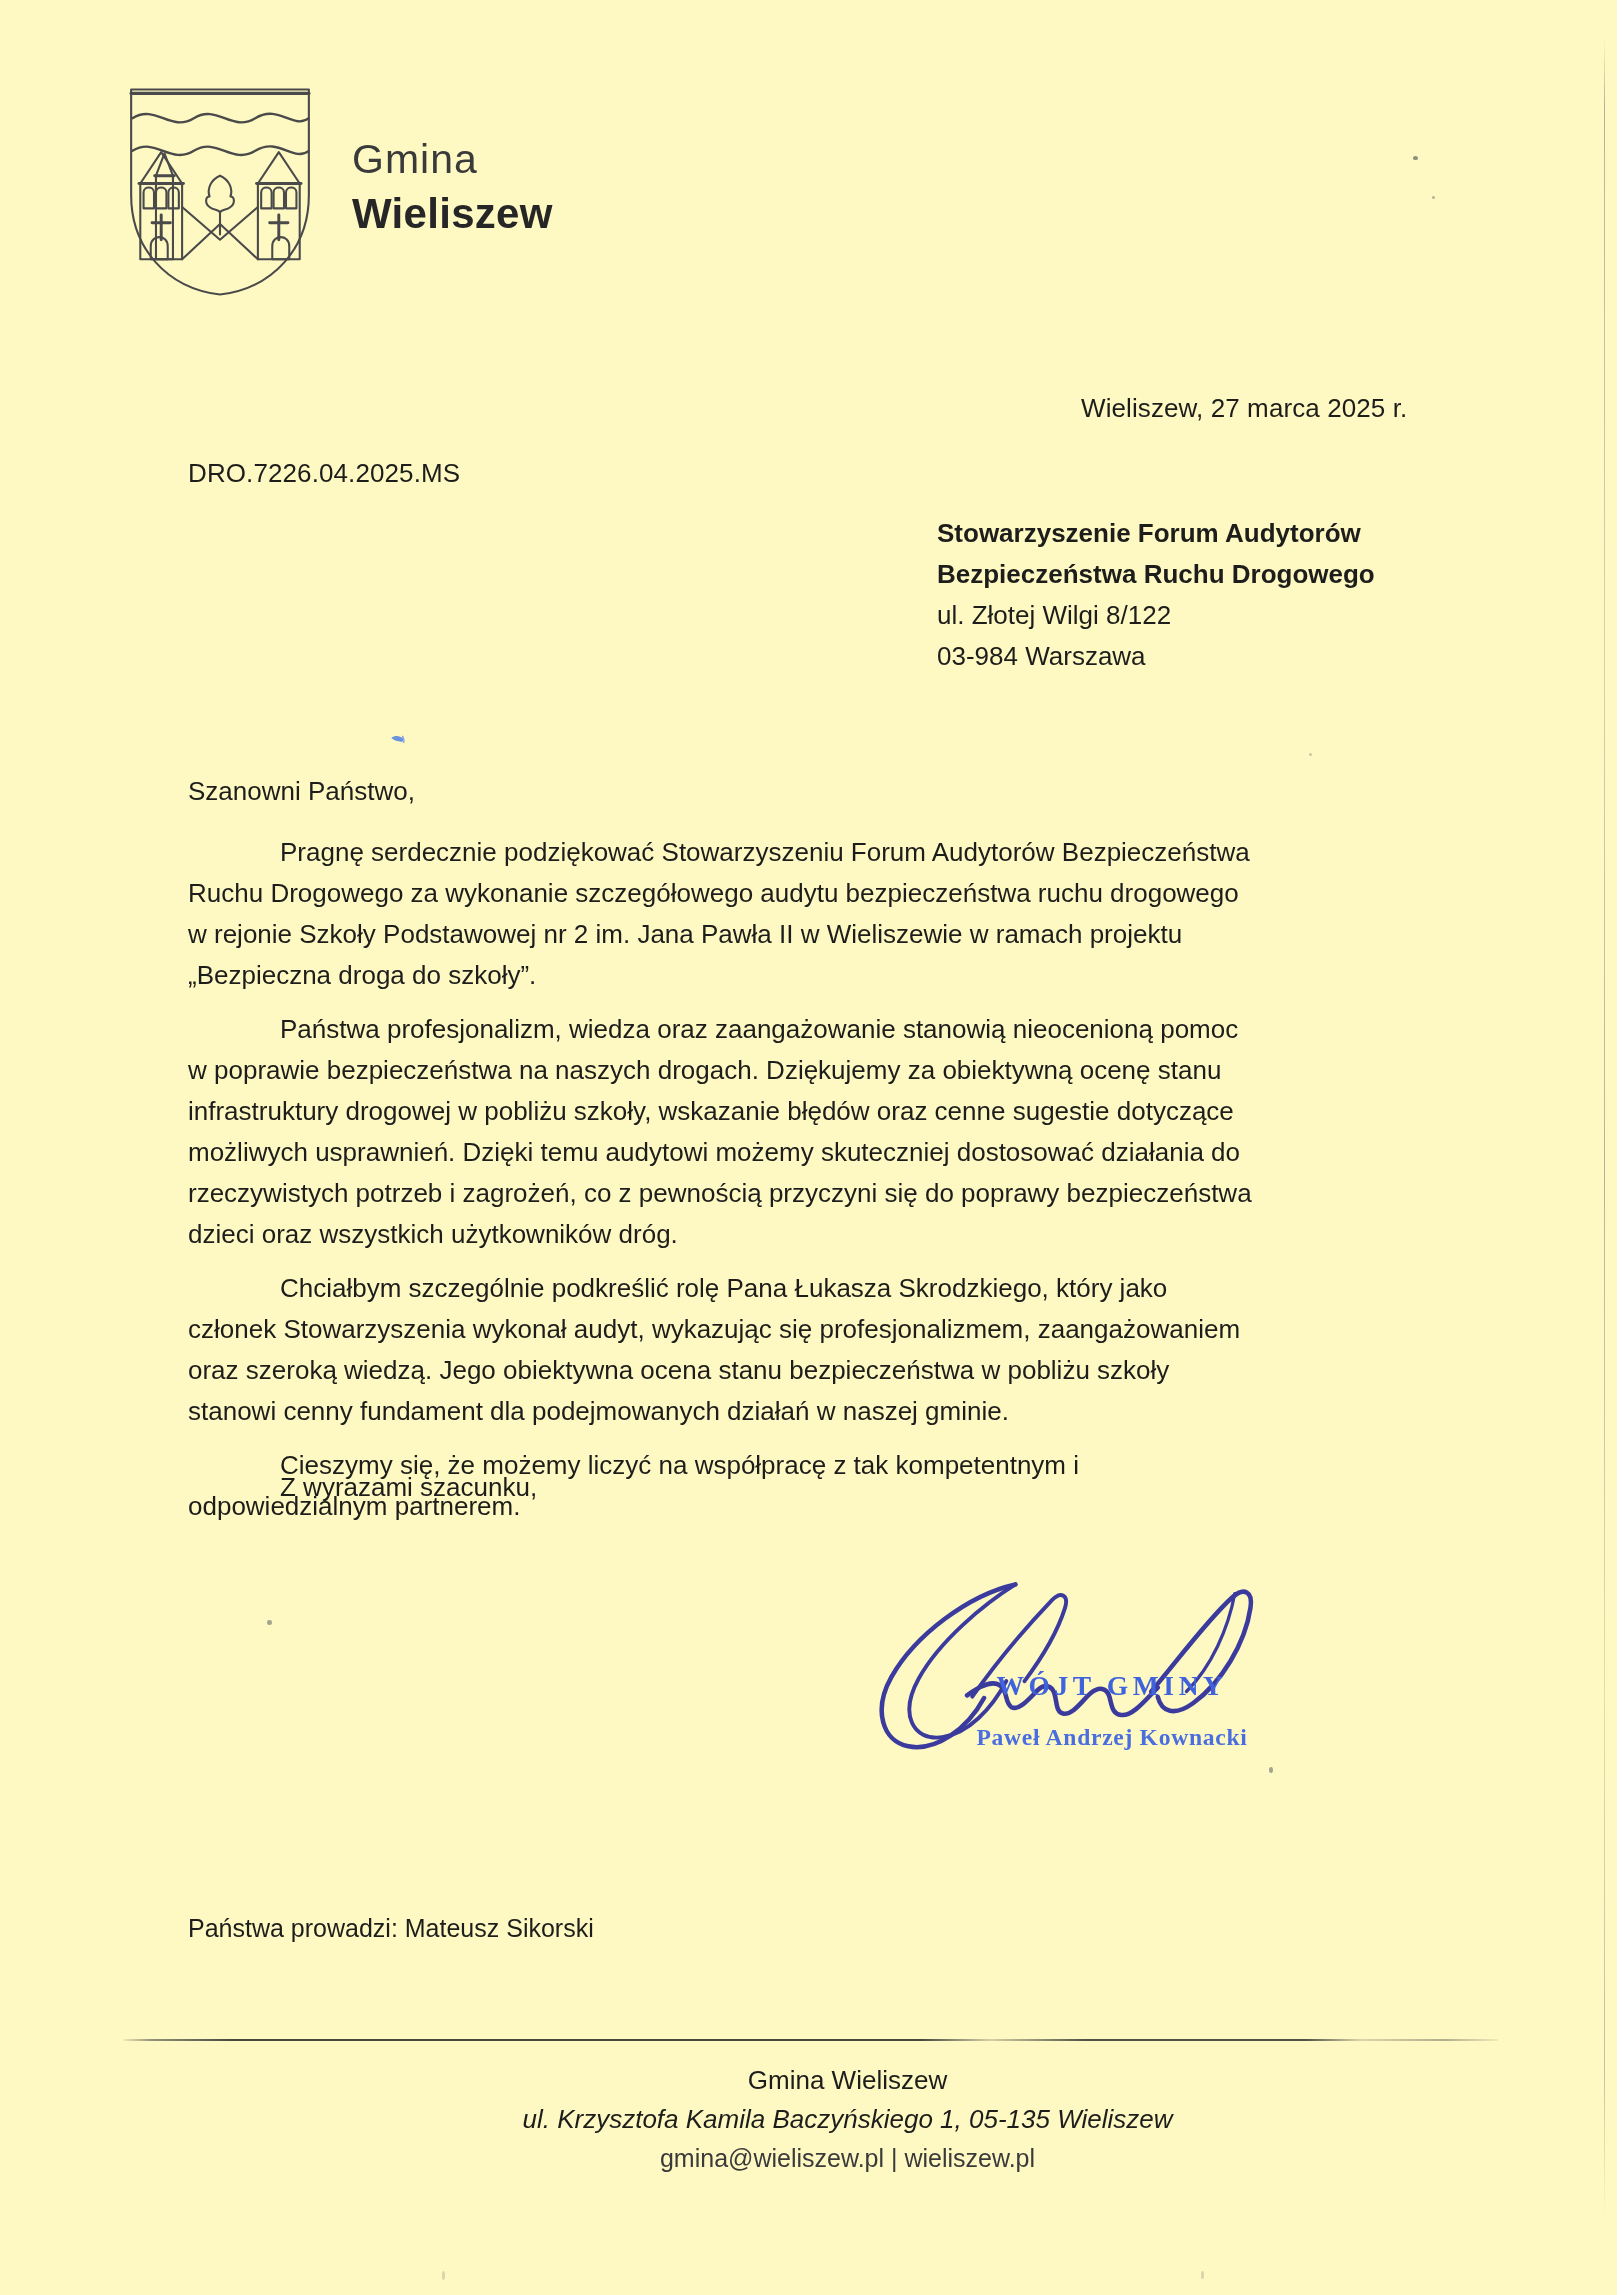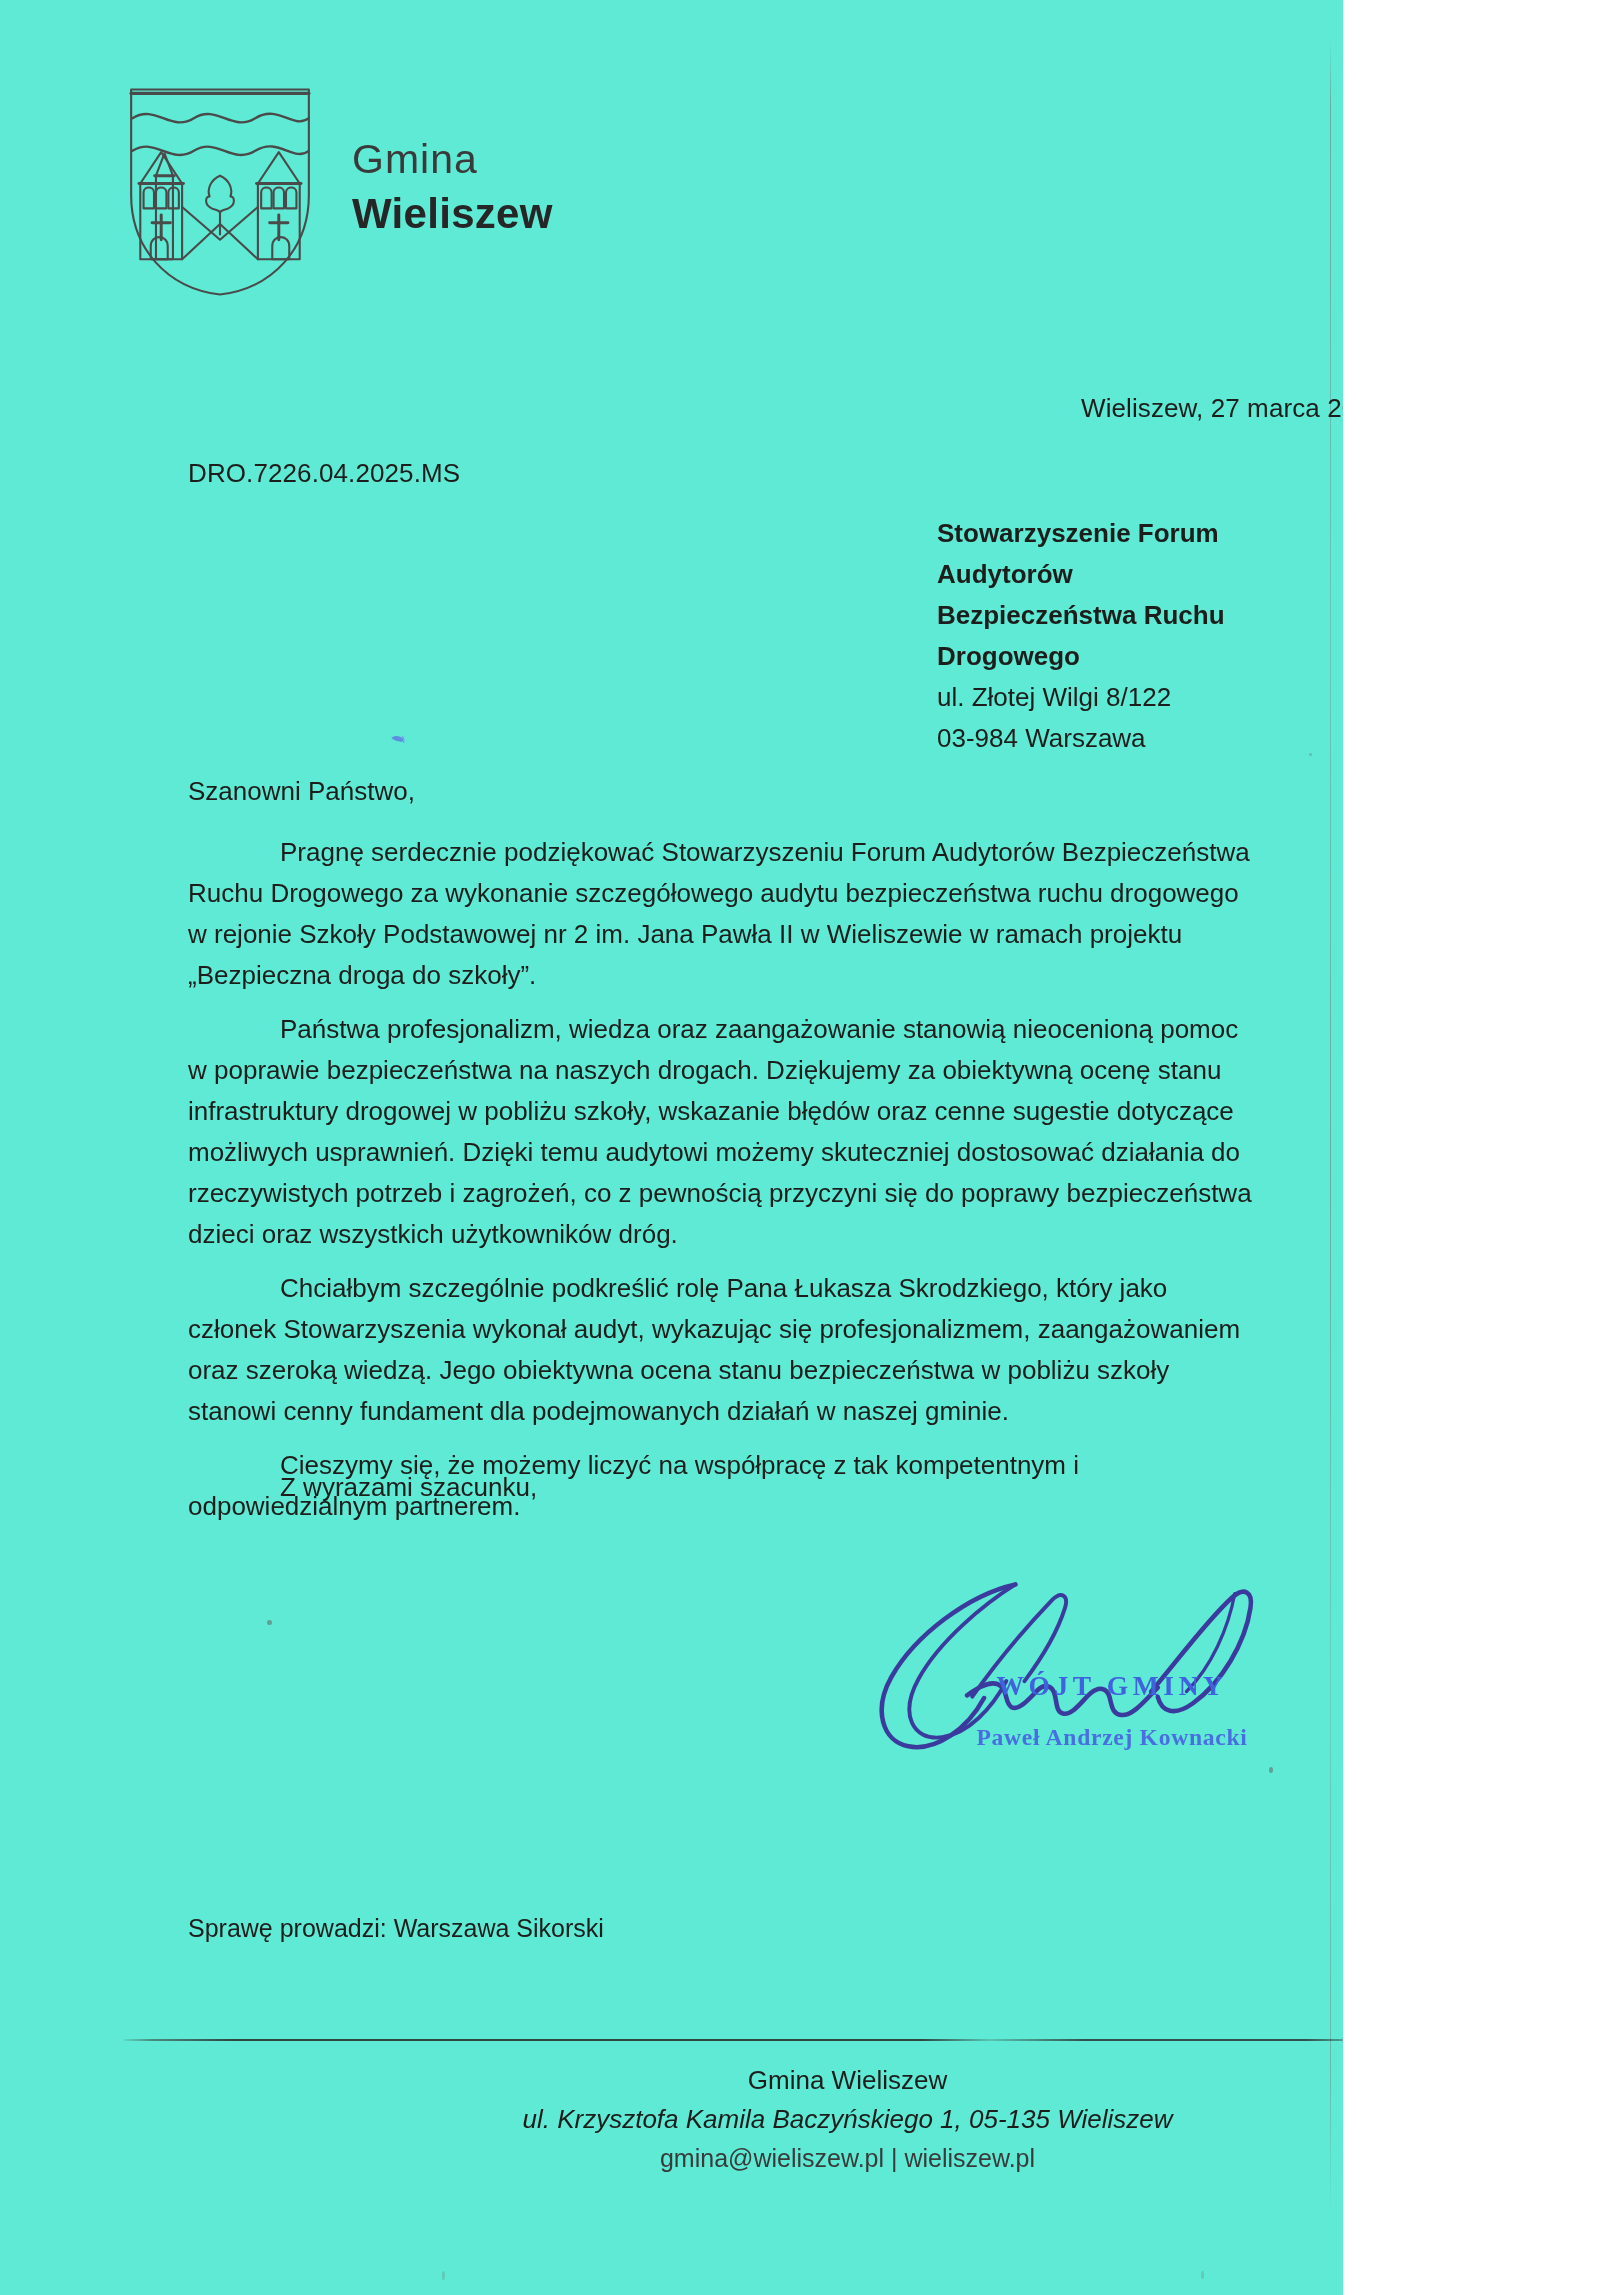--- a/index.html
+++ b/index.html
@@ -2,23 +2,23 @@
 <html style="font-size:10.5px"><head>
 <meta charset="utf-8">
 <style>
   html, body {
     margin: 0;
     padding: 0;
     background: #ffffff;
   }
   .page {
     position: relative;
-    width: 1343px;
+    width: 1617px;
     height: 2295px;
-    background: #5eead4;
+    background: #fef9c3;
     overflow: hidden;
     font-family: "Liberation Sans", sans-serif;
     color: #1d1d1b;
   }
 
   
   .scan-edge-line {
     position: absolute;
     top: 39px;
     right: 11.8px;
@@ -319,21 +319,21 @@
                  C506 244 486 238 480 214" stroke-width="7"></path>
         <path d="M598 56 C588 110 562 168 524 206" stroke-width="5"></path>
       </g>
     </svg>
     <div class="stamp">
       <div class="stamp-title">WÓJT GMINY</div>
       <div class="stamp-name">Paweł Andrzej Kownacki</div>
     </div>
   </div>
 
-  <div class="handler">Sprawę prowadzi: Warszawa Sikorski</div>
+  <div class="handler">Państwa prowadzi: Mateusz Sikorski</div>
 
   <div class="footer-rule"></div>
   <div class="footer">
     <div class="f1">Gmina Wieliszew</div>
     <div class="f2">ul. Krzysztofa Kamila Baczyńskiego 1, 05-135 Wieliszew</div>
     <div class="f3">gmina@wieliszew.pl | wieliszew.pl</div>
   </div>
 
 </div>
 

